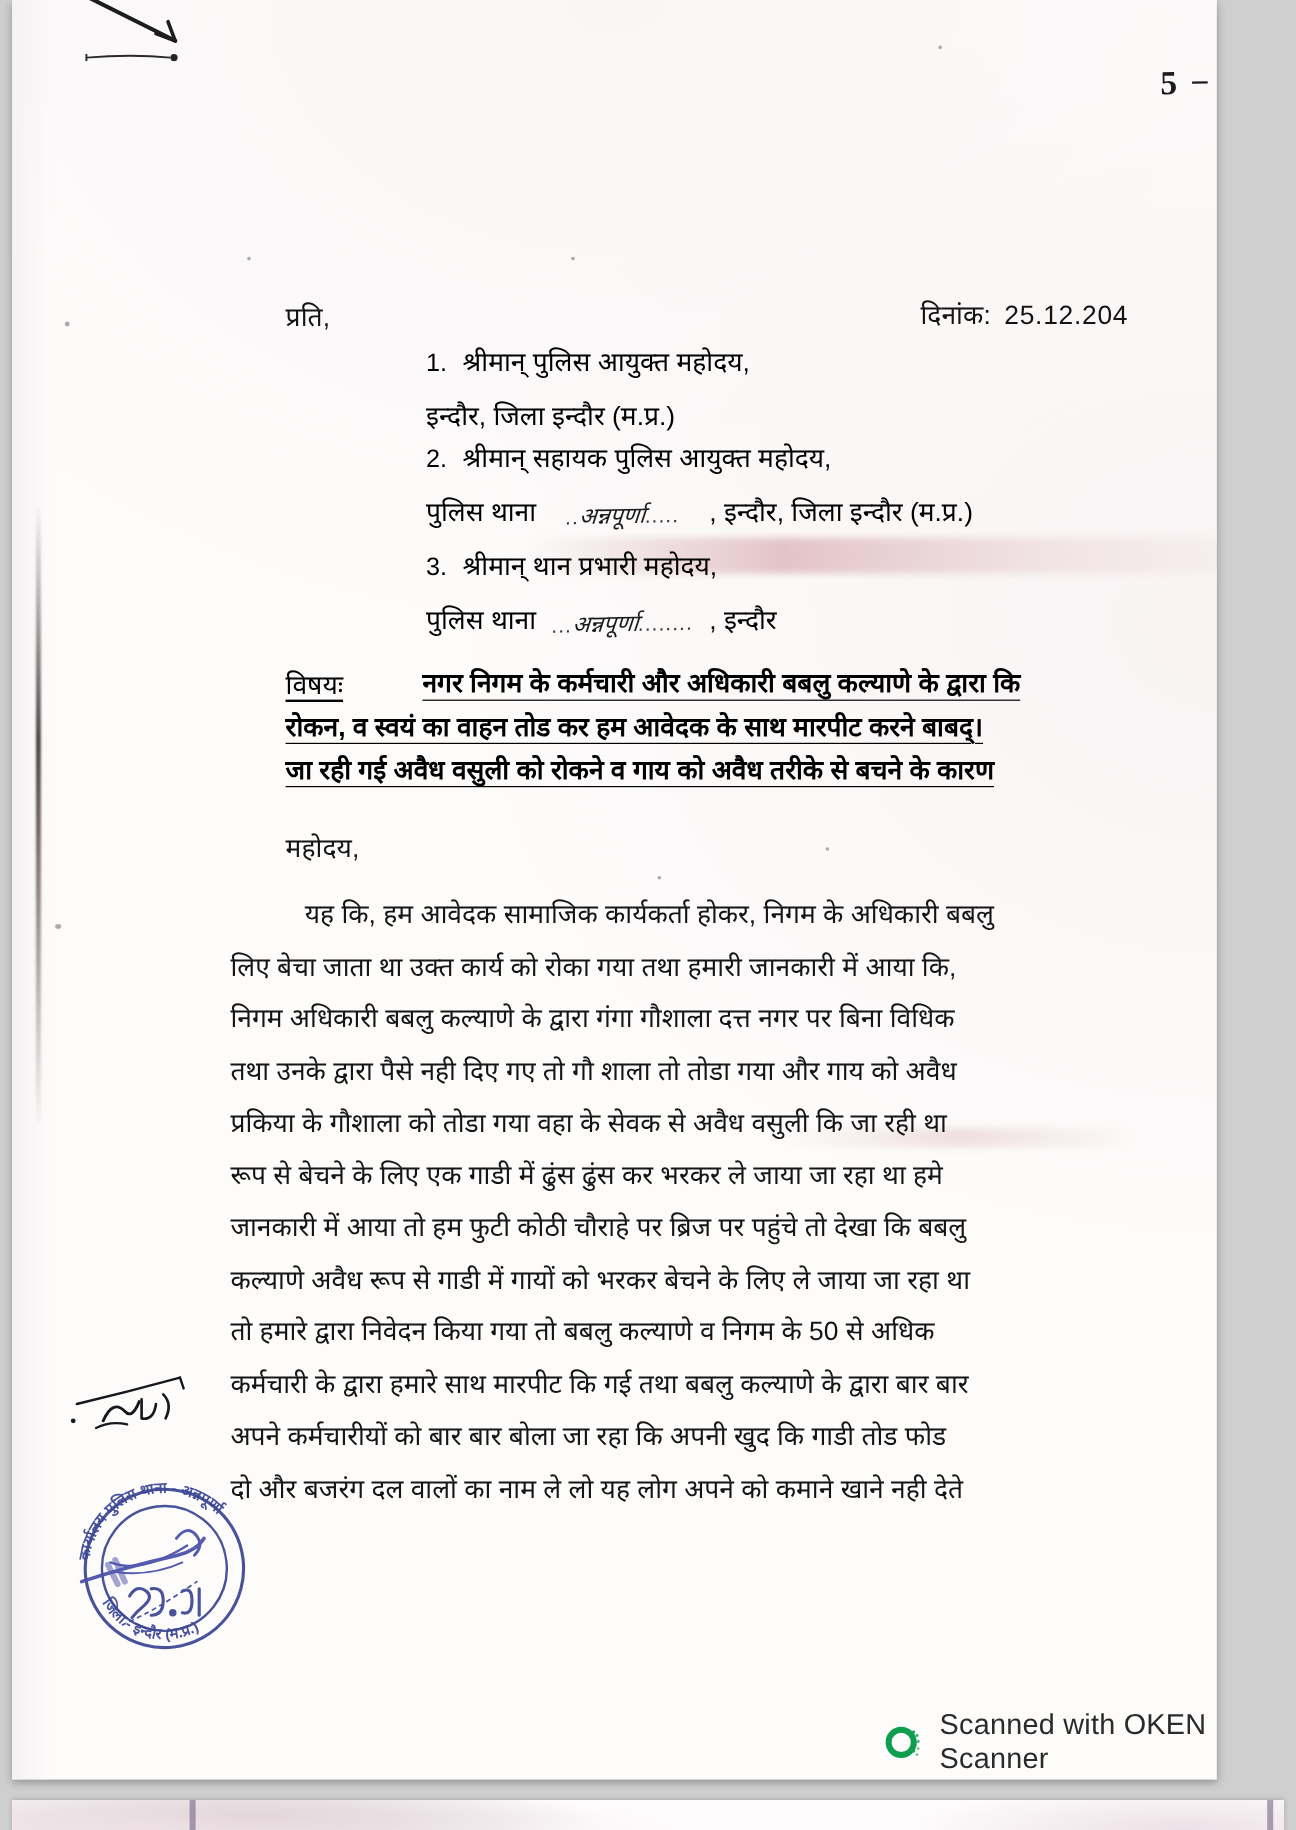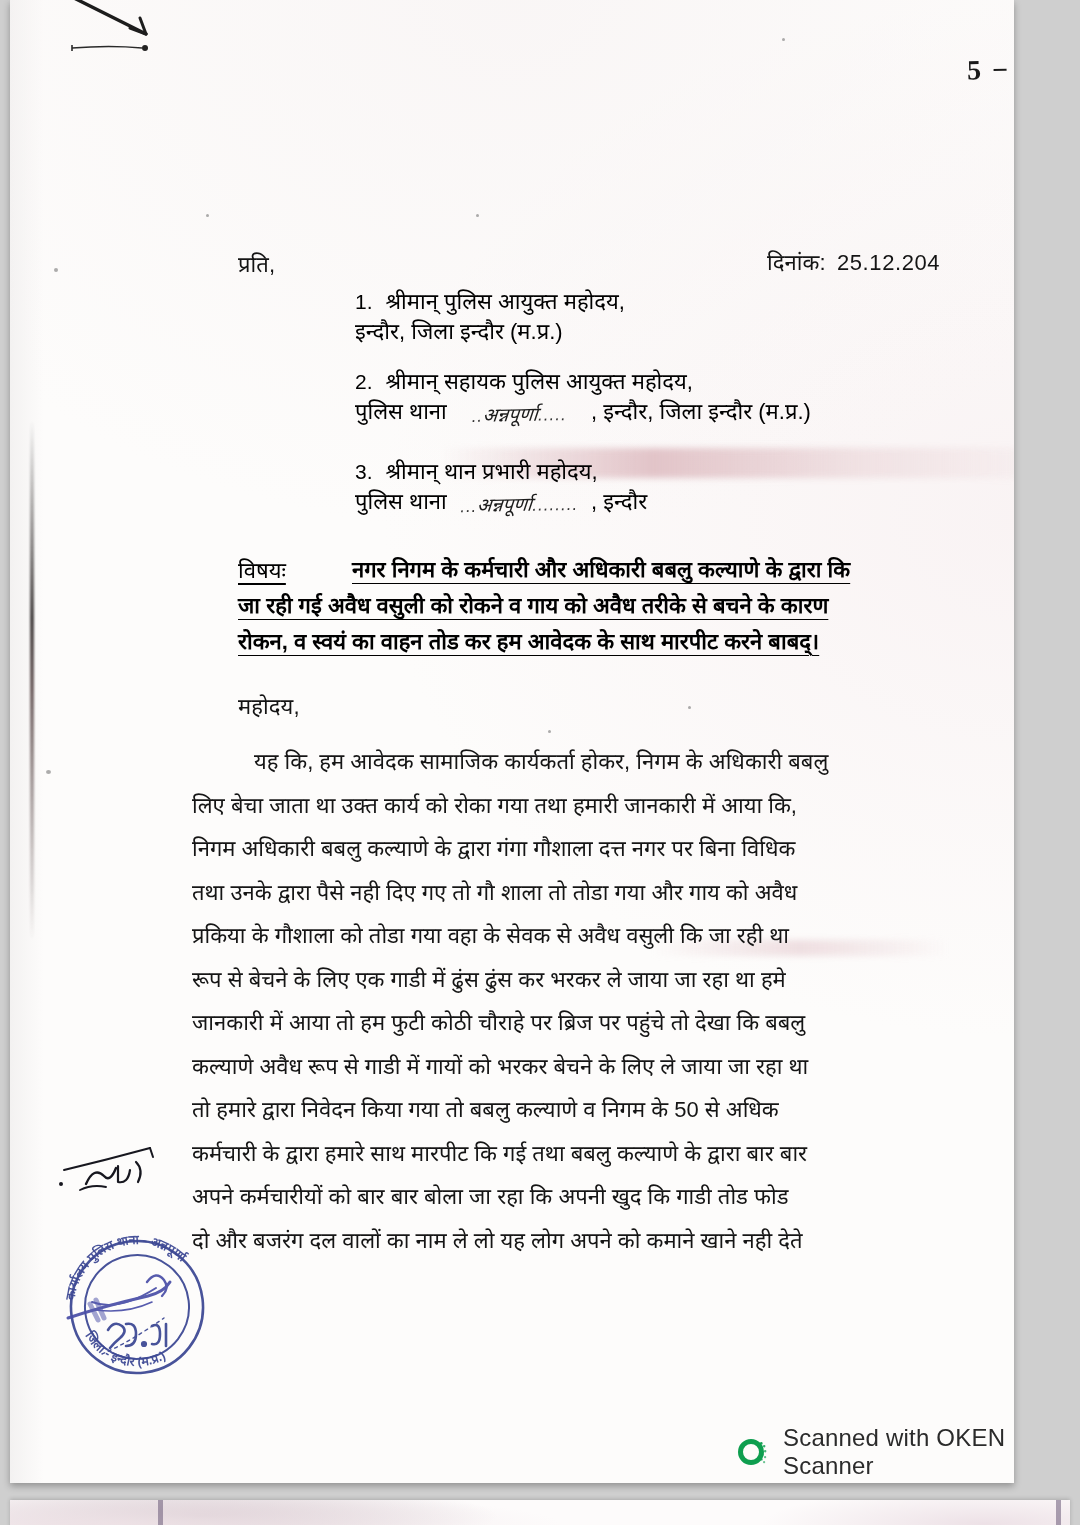--- a/index.html
+++ b/index.html
@@ -56,21 +56,21 @@
 
   
   #prati{left:228px;top:248px;font-size:22px;}
   #dinank{left:757px;top:246px;font-size:22px;}
 
   
   .recip-num{font-size:21px;}
   .recip-line{font-size:22px;}
   .recip-block{position:absolute;}
   .recip-block .row1{display:flex;gap:13px;align-items:baseline;}
-  .recip-block .row2{margin-top:0;}
+  .recip-block .row2{margin-top:15px;}
 
   #recip-1{left:345px;top:285px;}
   #recip-2{left:345px;top:365px;}
   #recip-3{left:345px;top:455px;}
 
   .fill-blank{
     display:inline-block;position:relative;min-width:132px;text-align:center;
     font-family:"Liberation Serif","DejaVu Serif",serif;
     font-style:italic;font-size:19px;color:#1b1b1b;
     transform:skewX(-6deg) rotate(-1.2deg);
@@ -235,22 +235,22 @@
         <span class="fill-blank">
           <span class="dots-l">...</span><span>अन्नपूर्णा</span><span class="dots-r">........</span>
         </span>
         <span>, इन्दौर</span>
       </div>
     </div>
 
     <div id="subject-block">
       <span class="subj-label">विषयः</span>
       <div class="subj-line first">नगर निगम के कर्मचारी और अधिकारी बबलु कल्याणे के द्वारा कि</div>
+      <div class="subj-line">रोकन, व स्वयं का वाहन तोड कर हम आवेदक के साथ मारपीट करने बाबद्।</div>
       <div class="subj-line">जा रही गई अवैध वसुली को रोकने व गाय को अवैध तरीके से बचने के कारण</div>
-      <div class="subj-line">रोकन, व स्वयं का वाहन तोड कर हम आवेदक के साथ मारपीट करने बाबद्।</div>
     </div>
 
     <div class="doc-text" id="salutation">महोदय,</div>
 
     <div id="body">
       <div class="body-line indent">यह कि, हम आवेदक सामाजिक कार्यकर्ता होकर, निगम के अधिकारी बबलु</div>
       <div class="body-line">लिए बेचा जाता था उक्त कार्य को रोका गया तथा हमारी जानकारी में आया कि,</div>
       <div class="body-line">निगम अधिकारी बबलु कल्याणे के द्वारा गंगा गौशाला दत्त नगर पर बिना विधिक</div>
       <div class="body-line">तथा उनके द्वारा पैसे नही दिए गए तो गौ शाला तो तोडा गया और गाय को अवैध</div>
       <div class="body-line">प्रकिया के गौशाला को तोडा गया वहा के सेवक से अवैध वसुली कि जा रही था</div>

